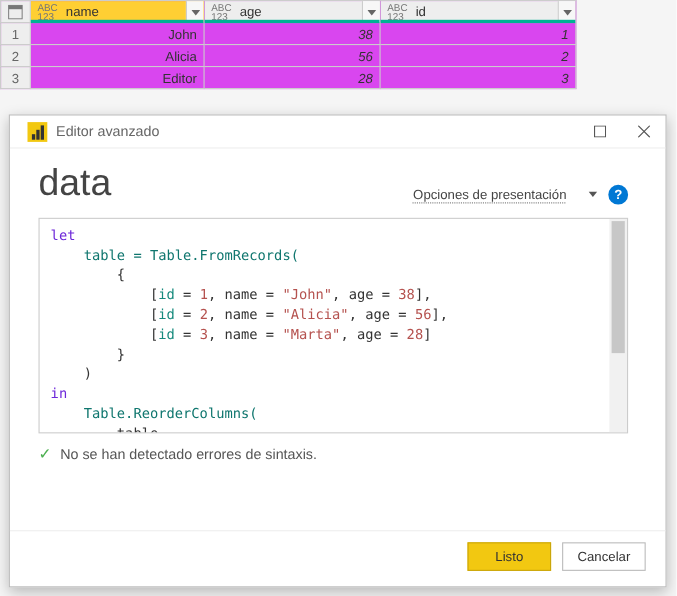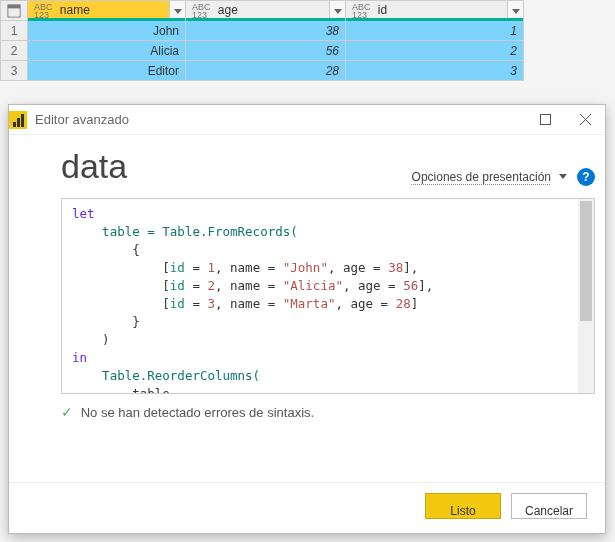--- a/index.html
+++ b/index.html
@@ -10,21 +10,21 @@
     font-size: 12px;
     color: #333;
     width: 615px;
     height: 542px;
     position: relative;
   }
 
   
   .preview {
     border-collapse: collapse;
-    background: #7dd3fc;
+    background: #d946ef;
     table-layout: fixed;
   }
   .preview td, .preview th {
     border: 1px solid #ccc;
     height: 20px;
     padding: 0 6px;
     font-weight: normal;
     font-size: 12px;
     text-align: right;
   }
@@ -89,21 +89,21 @@
     border: 1px solid #bbb;
     box-shadow: 0 4px 12px rgba(0,0,0,.25);
     display: flex;
     flex-direction: column;
   }
   .titlebar {
     height: 30px;
     border-bottom: 1px solid #eee;
     display: flex;
     align-items: center;
-    padding: 0 0 0 0;
+    padding: 0 0 0 16px;
     color: #666;
   }
   .titlebar .logo {
     width: 18px; height: 18px;
     background: #f2c811;
     margin-right: 8px;
     display:flex; align-items:flex-end; justify-content:center;
     gap:1px; padding:2px;
   }
   .titlebar .logo i {
@@ -111,39 +111,39 @@
   }
   .titlebar .title { flex: 1; font-size: 13px; }
   .titlebar .wbtn {
     width: 40px; height: 30px;
     display:flex; align-items:center; justify-content:center;
     color:#555;
   }
 
   .body {
     flex: 1;
-    padding: 12px 10px 6px 26px;
-    display:flex; flex-direction:column;margin-left:26px;
+    padding: 12px 34px 6px 26px;
+    display:flex; flex-direction:column;
   }
   .hdrow {
     display:flex; align-items:flex-end; justify-content:space-between;
     margin-bottom: 4px;
   }
   .qname {
     font-size: 34px;
     font-weight: 200;
     color: #444;
   }
   .opts { display:flex; align-items:center; gap:10px; }
   .optlink {
     font-size: 12px;
     color: #444;
     text-decoration: underline dotted #888;
     text-underline-offset: 3px;
-    display:flex; align-items:center; gap:8px;
+    display:flex; align-items:center; gap:20px;
   }
   .help {
     width:18px; height:18px; border-radius:50%;
     background:#0078d4; color:#fff; font-weight:bold;
     display:flex; align-items:center; justify-content:center;
     font-size:12px;
   }
 
   .codebox {
     border: 1px solid #ccc;
@@ -185,21 +185,21 @@
   .footer {
     border-top: 1px solid #eee;
     padding: 10px 18px 14px 0;
     display:flex; justify-content:flex-end; gap:10px;
   }
   .btn {
     min-width: 76px; height:26px;
     border:1px solid #bbb;
     background:#fff;
     font-size:12px;
-    display:flex; align-items:flex-end; justify-content:center;
+    display:flex; align-items:center; justify-content:center;
     cursor:pointer;
   }
   .btn.primary { background:#f2c811; border-color:#caa60a; }
 </style>
 </head>
 <body>
 
 <table class="preview">
   <tbody>
       <tr>

